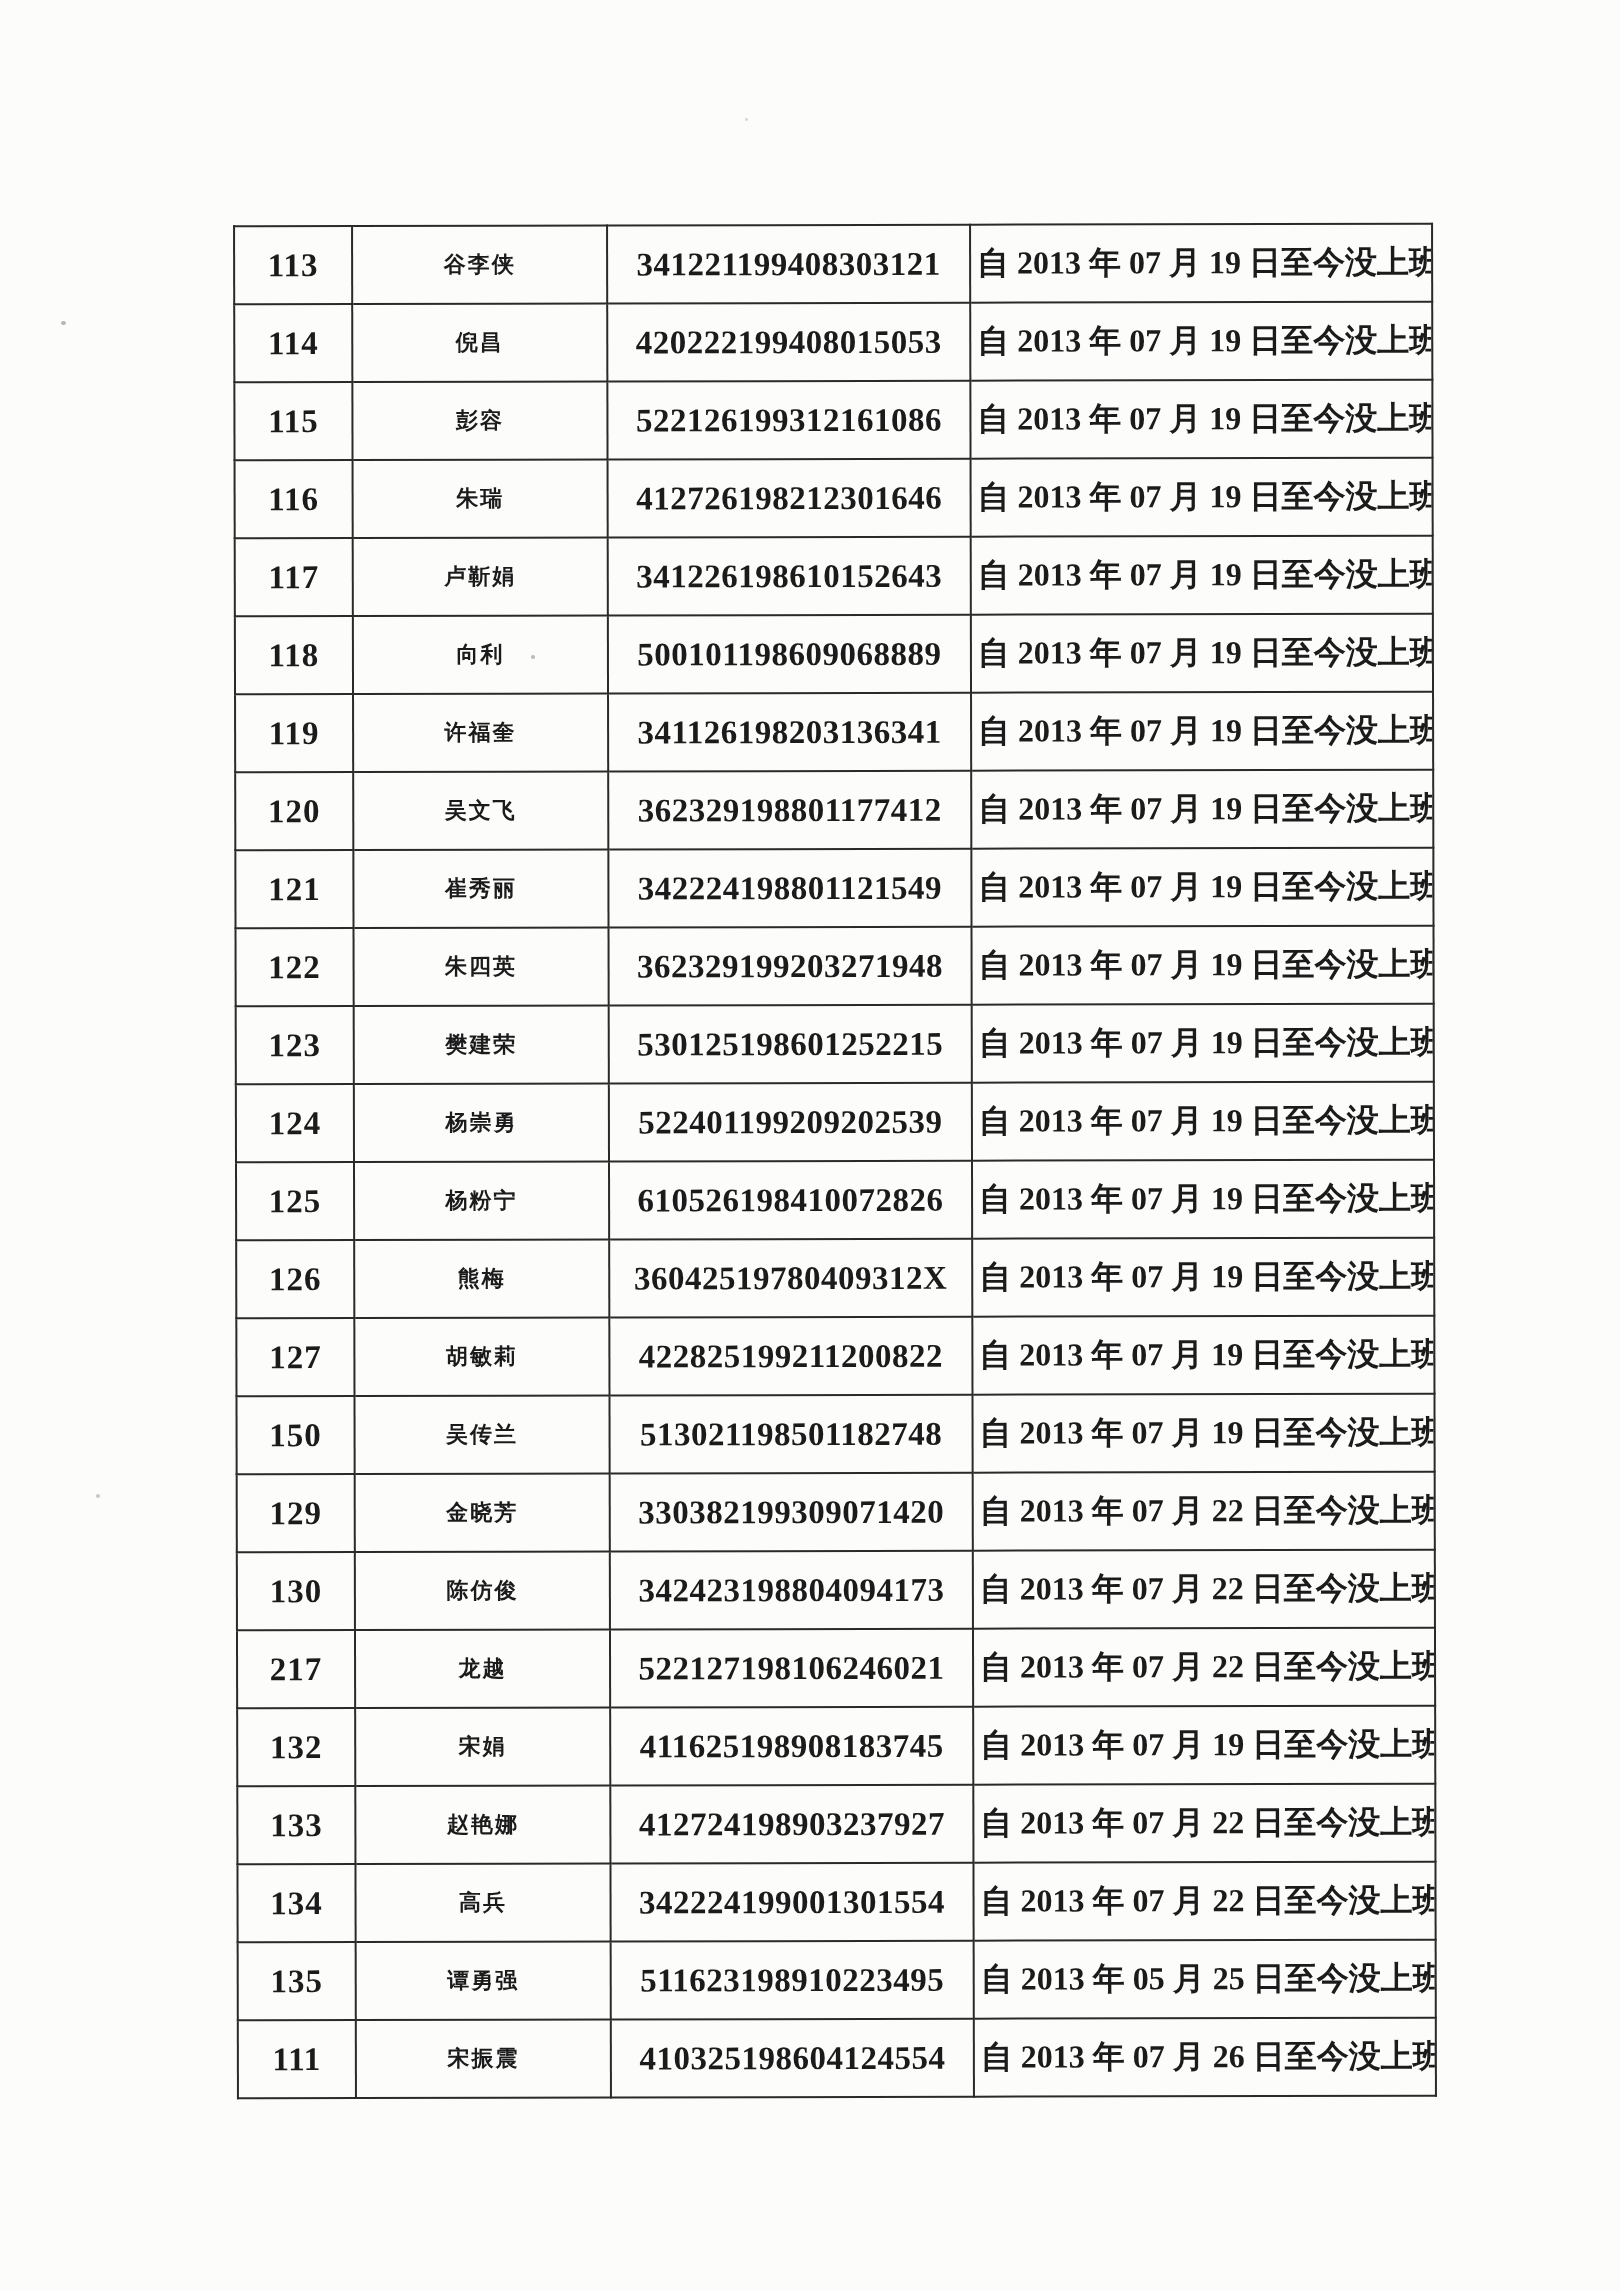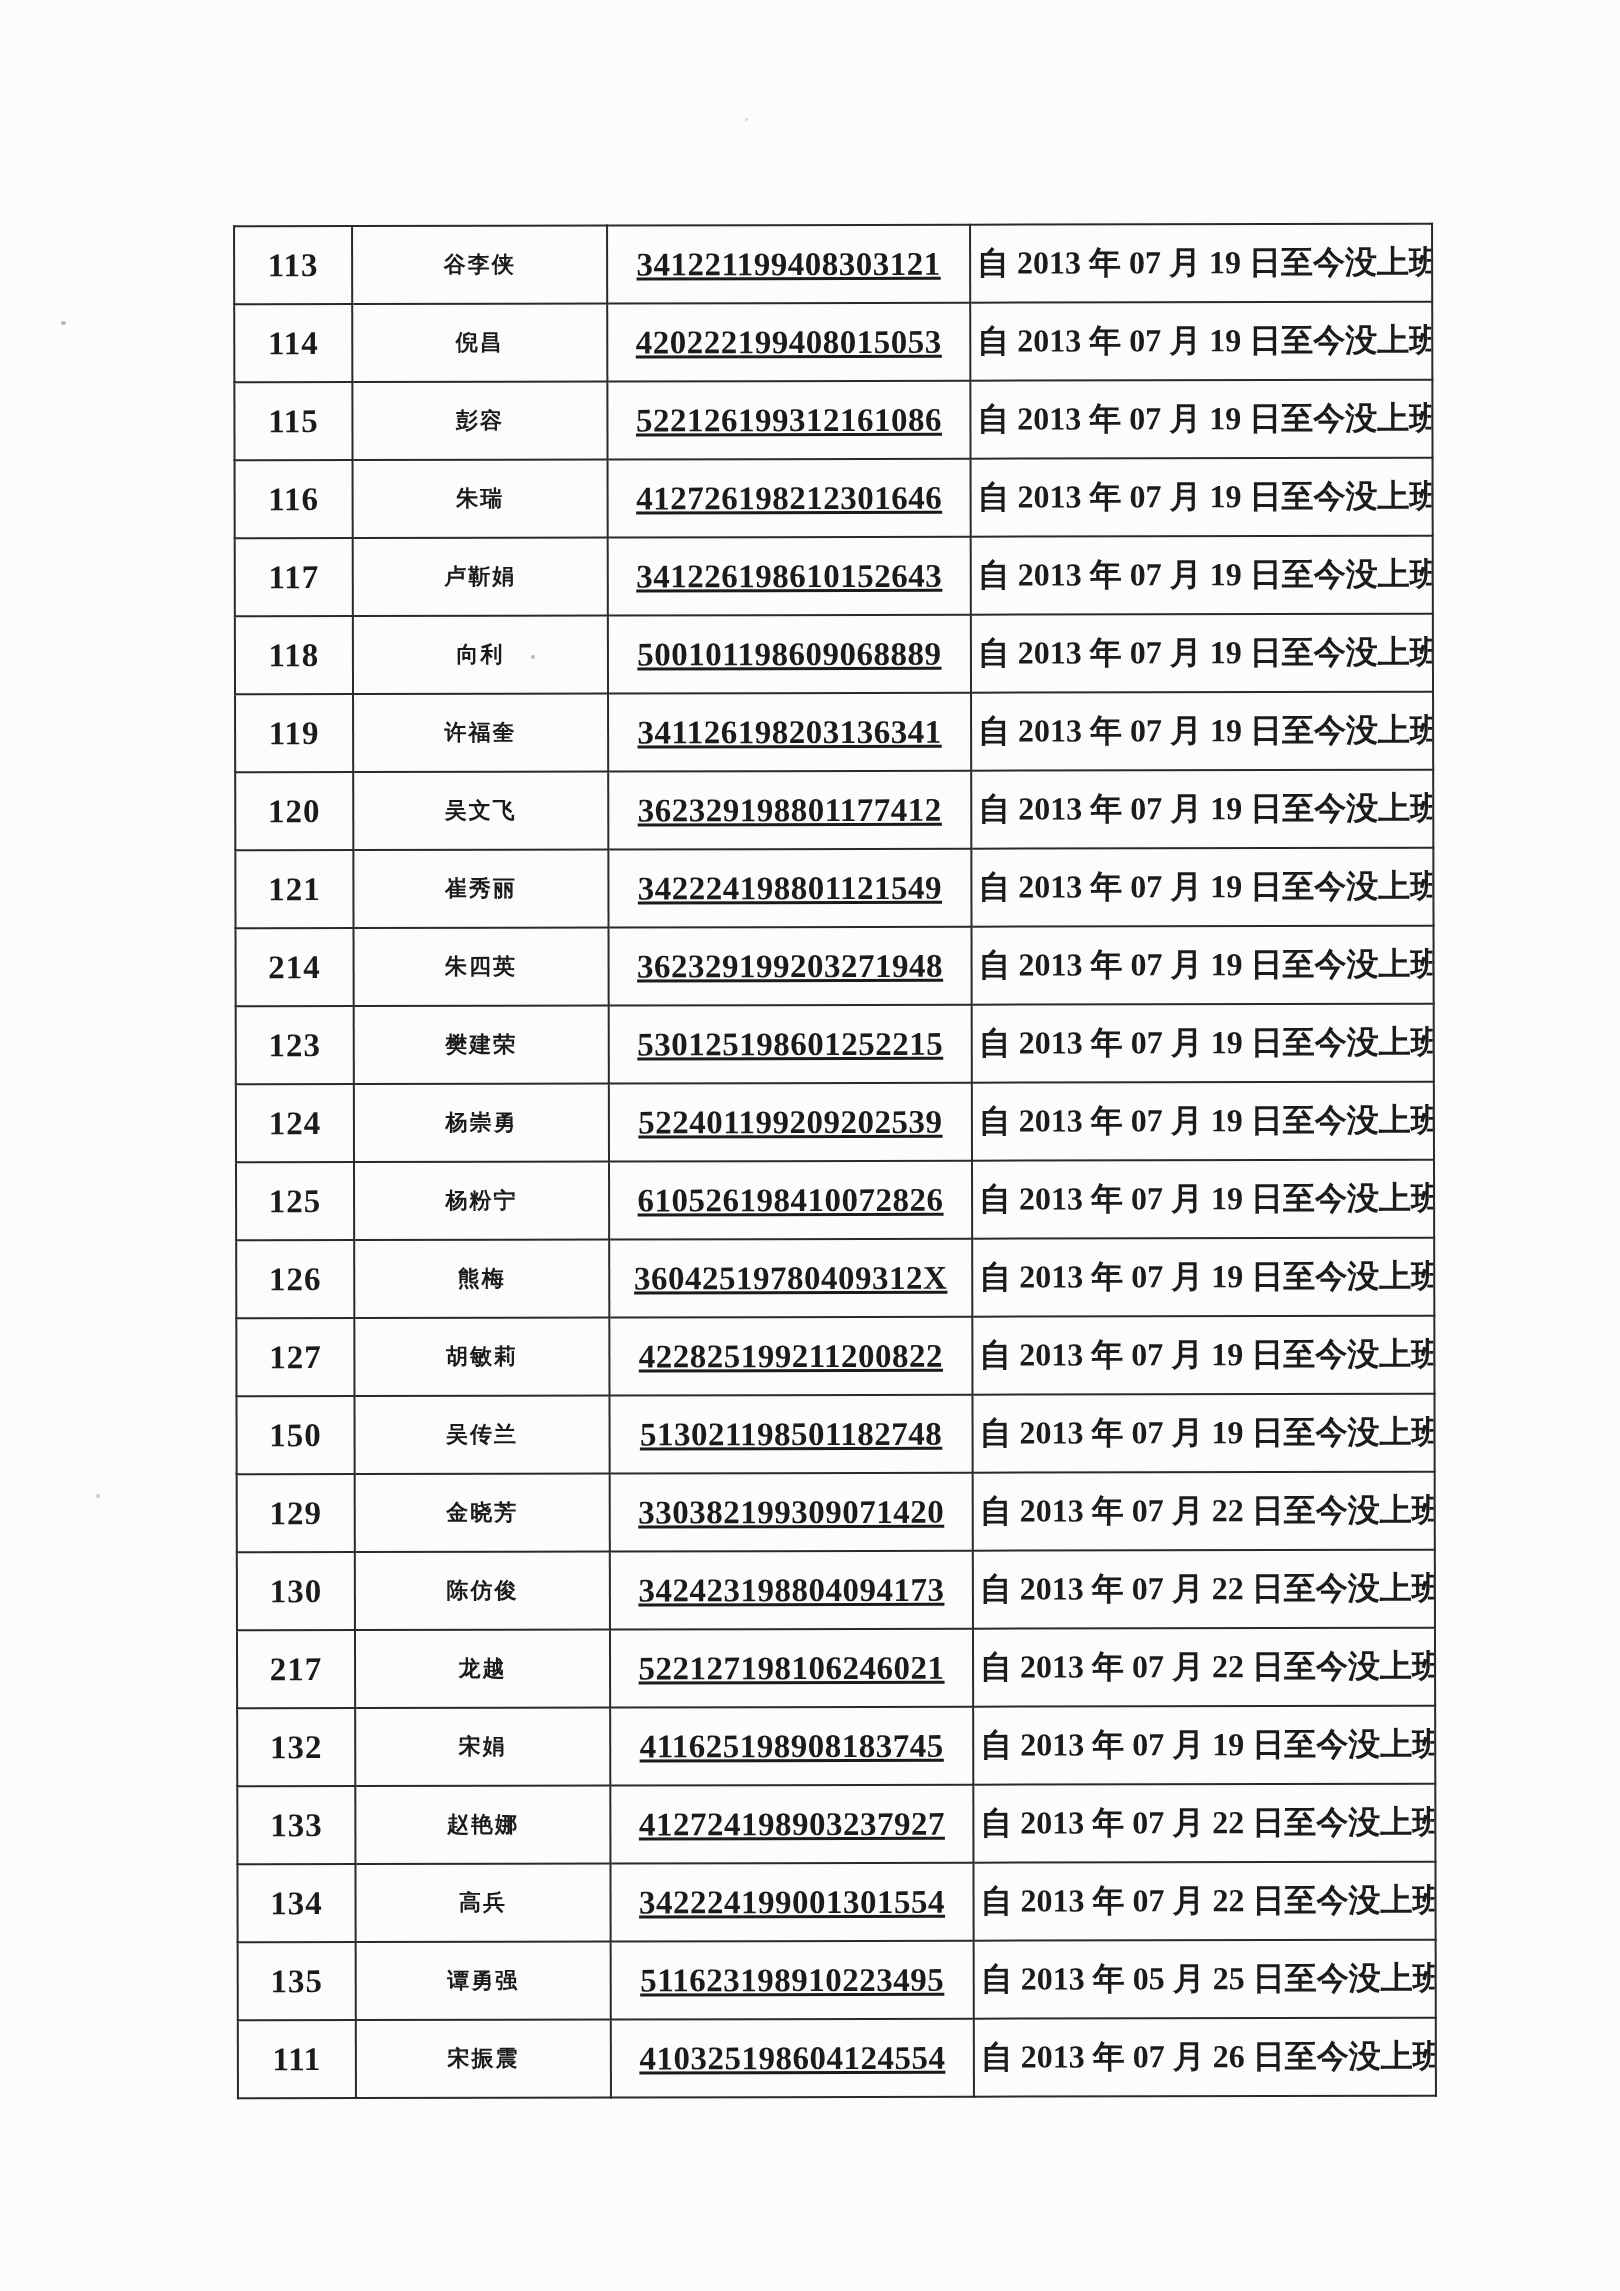--- a/index.html
+++ b/index.html
@@ -34,21 +34,21 @@
     font-weight: bold;
     color: #1b1b1b;
     overflow: hidden;
     white-space: nowrap;
   }
   .doc-table {
     border: 2.9px solid #262626;
   }
   .c-no     { font-size: 33px; letter-spacing: 1px; }
   .c-name   { font-size: 22px; letter-spacing: 2px; }
-  .c-id     { font-size: 33px; letter-spacing: 0.5px; text-decoration: underline; }
+  .c-id     { font-size: 33px; letter-spacing: 0.5px; }
   .c-status { font-size: 32px; margin-left: 36px; }
   .speck {
     position: absolute;
     background: #7a7a78;
     border-radius: 50%;
   }
   #speck-1 { left: 61px;  top: 321px;  width: 4.9px; height: 3.9px; opacity: 0.55; }
   #speck-2 { left: 531px; top: 655px;  width: 3.9px; height: 3.9px; opacity: 0.5;  }
   #speck-3 { left: 96px;  top: 1494px; width: 3.9px; height: 3.9px; opacity: 0.4;  }
   #speck-4 { left: 745px; top: 118px;  width: 2.9px; height: 2.9px; opacity: 0.3;  }
@@ -114,21 +114,21 @@
     <td class="c-id">362329198801177412</td>
     <td class="c-status">自 2013 年 07 月 19 日至今没上班</td>
   </tr>
         <tr>
     <td class="c-no">121</td>
     <td class="c-name">崔秀丽</td>
     <td class="c-id">342224198801121549</td>
     <td class="c-status">自 2013 年 07 月 19 日至今没上班</td>
   </tr>
         <tr>
-    <td class="c-no">214</td>
+    <td class="c-no">122</td>
     <td class="c-name">朱四英</td>
     <td class="c-id">362329199203271948</td>
     <td class="c-status">自 2013 年 07 月 19 日至今没上班</td>
   </tr>
         <tr>
     <td class="c-no">123</td>
     <td class="c-name">樊建荣</td>
     <td class="c-id">530125198601252215</td>
     <td class="c-status">自 2013 年 07 月 19 日至今没上班</td>
   </tr>

